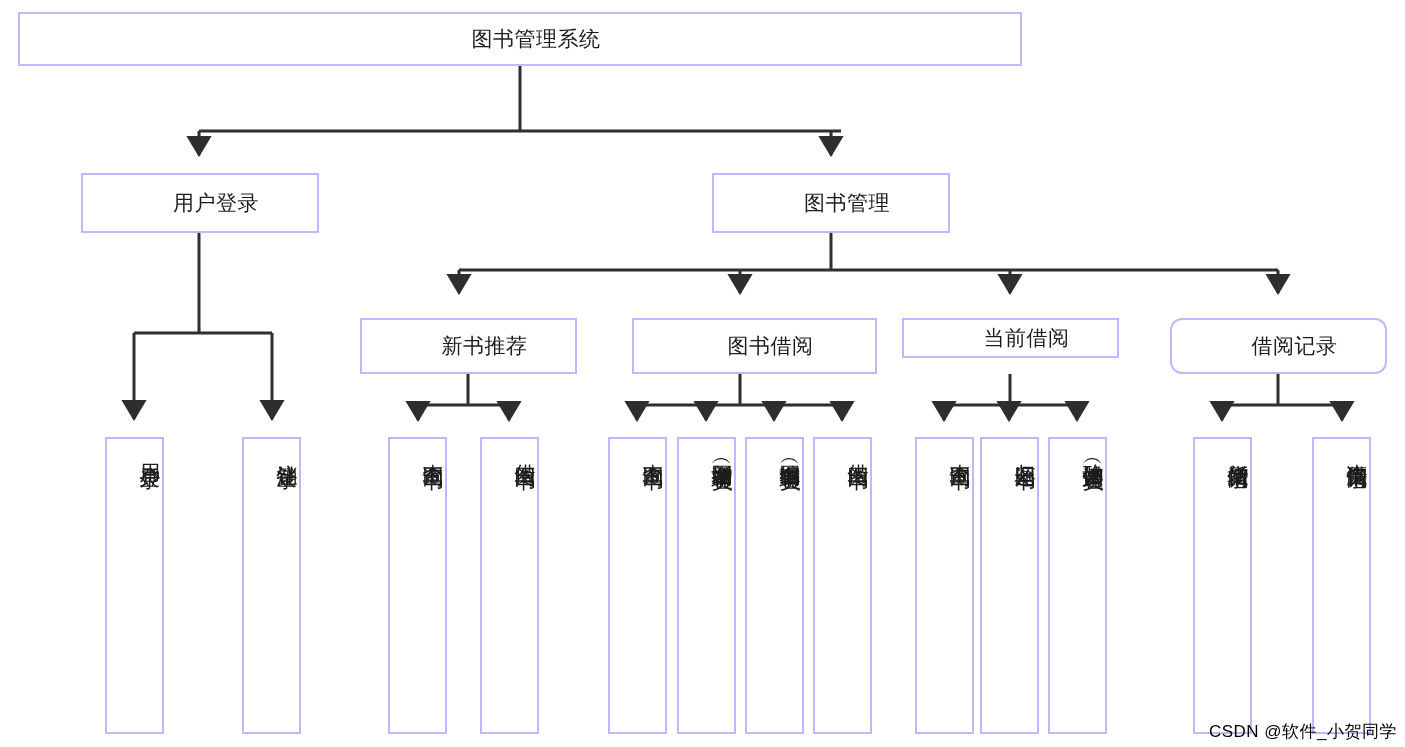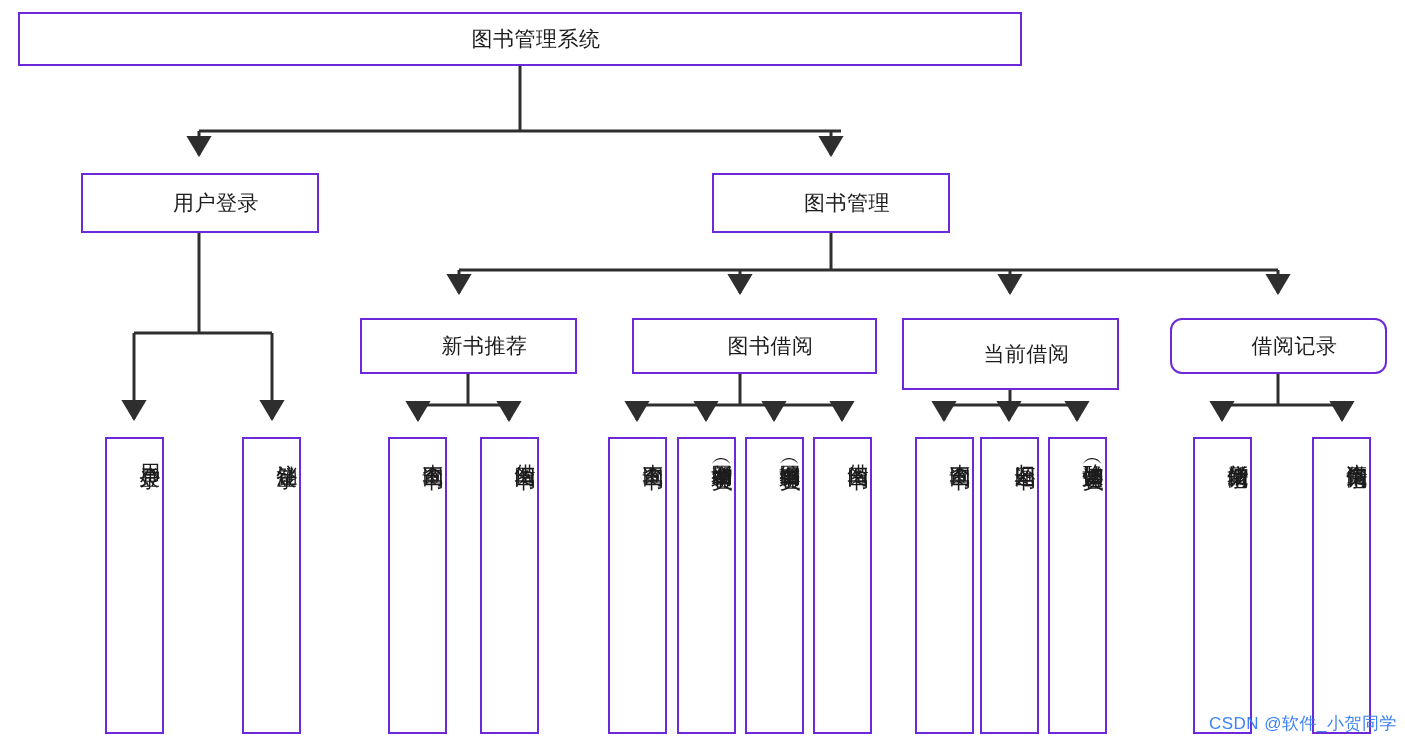--- a/index.html
+++ b/index.html
@@ -24,21 +24,21 @@
     left: 0;
     top: 0;
     width: 1405px;
     height: 747px;
     pointer-events: none;
   }
   .node {
     position: absolute;
     box-sizing: border-box;
     background: #ffffff;
-    border: 2px solid #6d28d9;
+    border: 2px solid #c4b5fd;
     display: flex;
     align-items: center;
     justify-content: center;
     text-align: left;
     padding-left: 32px;
   }
   .node-label {
     font-size: 21px;
     line-height: 1.25;
     letter-spacing: 0.5px;
@@ -60,23 +60,23 @@
     line-height: 1.1;
     letter-spacing: 2px;
     max-height: 278px;
   }
   .node.leaf.tall-text .node-label {
     letter-spacing: 1px;
   }
   .watermark {
     position: absolute;
     right: 8px;
-    bottom: 12px;
+    bottom: 4px;
     font-size: 17px;
-    color: #3b82f6;
+    color: #000000;
     letter-spacing: 0.5px;
     white-space: nowrap;
     font-family: "Liberation Sans", "DejaVu Sans", sans-serif;
   }
 </style>
 </head>
 <body>
 
 <div id="diagram-root">
 
@@ -140,21 +140,21 @@
   <div class="node" style="left:712px; top:173px; width:238px; height:60px;">
     <span class="node-label">图书管理</span>
   </div>
 
   <div class="node" style="left:360px; top:318px; width:217px; height:56px;">
     <span class="node-label">新书推荐</span>
   </div>
   <div class="node" style="left:632px; top:318px; width:245px; height:56px;">
     <span class="node-label">图书借阅</span>
   </div>
-  <div class="node" style="left:902px; top:318px; width:217px; height:72px;">
+  <div class="node" style="left:902px; top:318px; width:217px; height:40px;">
     <span class="node-label">当前借阅</span>
   </div>
   <div class="node" style="left:1170px; top:318px; width:217px; height:56px;border-radius:12px;">
     <span class="node-label">借阅记录</span>
   </div>
 
   <div class="node leaf" style="left:105px; top:437px; width:59px; height:297px;">
     <span class="node-label">用户登录</span>
   </div>
   <div class="node leaf" style="left:242px; top:437px; width:59px; height:297px;">

